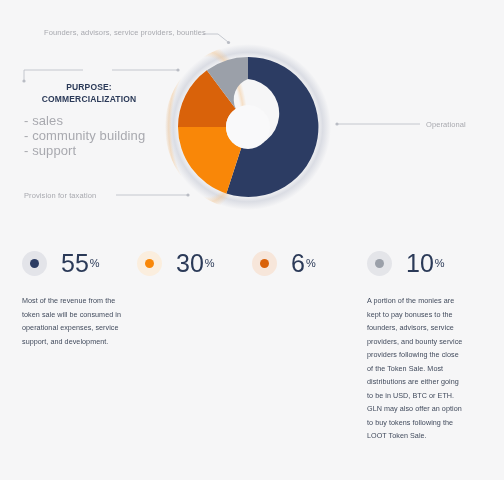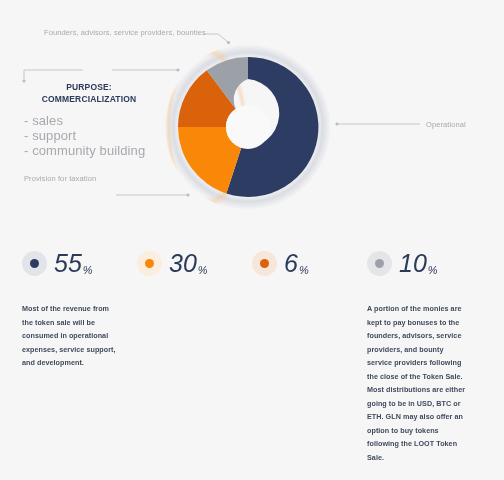--- a/index.html
+++ b/index.html
@@ -33,21 +33,21 @@
 
   
   .callout {
     position: absolute;
     font-size: 7.5px;
     color: #a8a9af;
     letter-spacing: 0.1px;
     white-space: nowrap;
   }
   .callout-founders { left: 24px; top: 28px; padding-left: 20px; }
-  .callout-taxation { left: 24px; top: 174px; }
+  .callout-taxation { left: 24px; top: 191px; }
   .callout-operational { left: 426px; top: 120px; text-align: right; }
 
   
   .leader-svg {
     position: absolute;
     left: 0; top: 0;
     width: 504px; height: 240px;
     pointer-events: none;
   }
 
@@ -111,38 +111,36 @@
   }
   .dot-core {
     width: 9px;
     height: 9px;
     border-radius: 50%;
   }
   .pct {
     font-size: 25px;
     color: #2b3a58;
     font-weight: 300;
-    margin-left: 7px;
+    margin-left: 14px;
     line-height: 1;
     display: flex;
-    align-items: flex-end;
-    font-style: italic;
+    align-items: center;
   }
   .pct-sign {
     font-size: 11px;
     margin-left: 1px;
     margin-top: 1px;
   }
   .col-body {
     font-size: 7.2px;
     line-height: 13.5px;
     color: #404a5c;
-    margin-top: 16px;
+    margin-top: 8px;
     letter-spacing: 0.05px;
-    font-weight: bold;
   }
 </style>
 </head>
 <body style="background: rgb(246, 246, 247);">
 
 <div id="page">
 
   <svg class="leader-svg" viewBox="0 0 504 240">
 
     <path d="M203 34 H218 L228 42" stroke="#b9bcc4" stroke-width="0.8" fill="none"></path>
@@ -197,22 +195,22 @@
   <div class="callout callout-taxation">Provision for taxation</div>
   <div class="callout callout-operational">Operational</div>
 
   <div class="purpose">
     <div class="purpose-title">
       <span>PURPOSE:</span><br>
       <span>COMMERCIALIZATION</span>
     </div>
     <ul class="purpose-list">
       <li>- sales</li>
+      <li>- community building</li>
       <li>- support</li>
-      <li>- community building</li>
     </ul>
   </div>
 
   <div class="columns">
 
     <div class="col">
       <div class="legend-head">
         <span class="dot-halo" style="background: rgb(227, 228, 233);">
           <span class="dot-core" style="background: rgb(44, 60, 99);"></span>
         </span>

